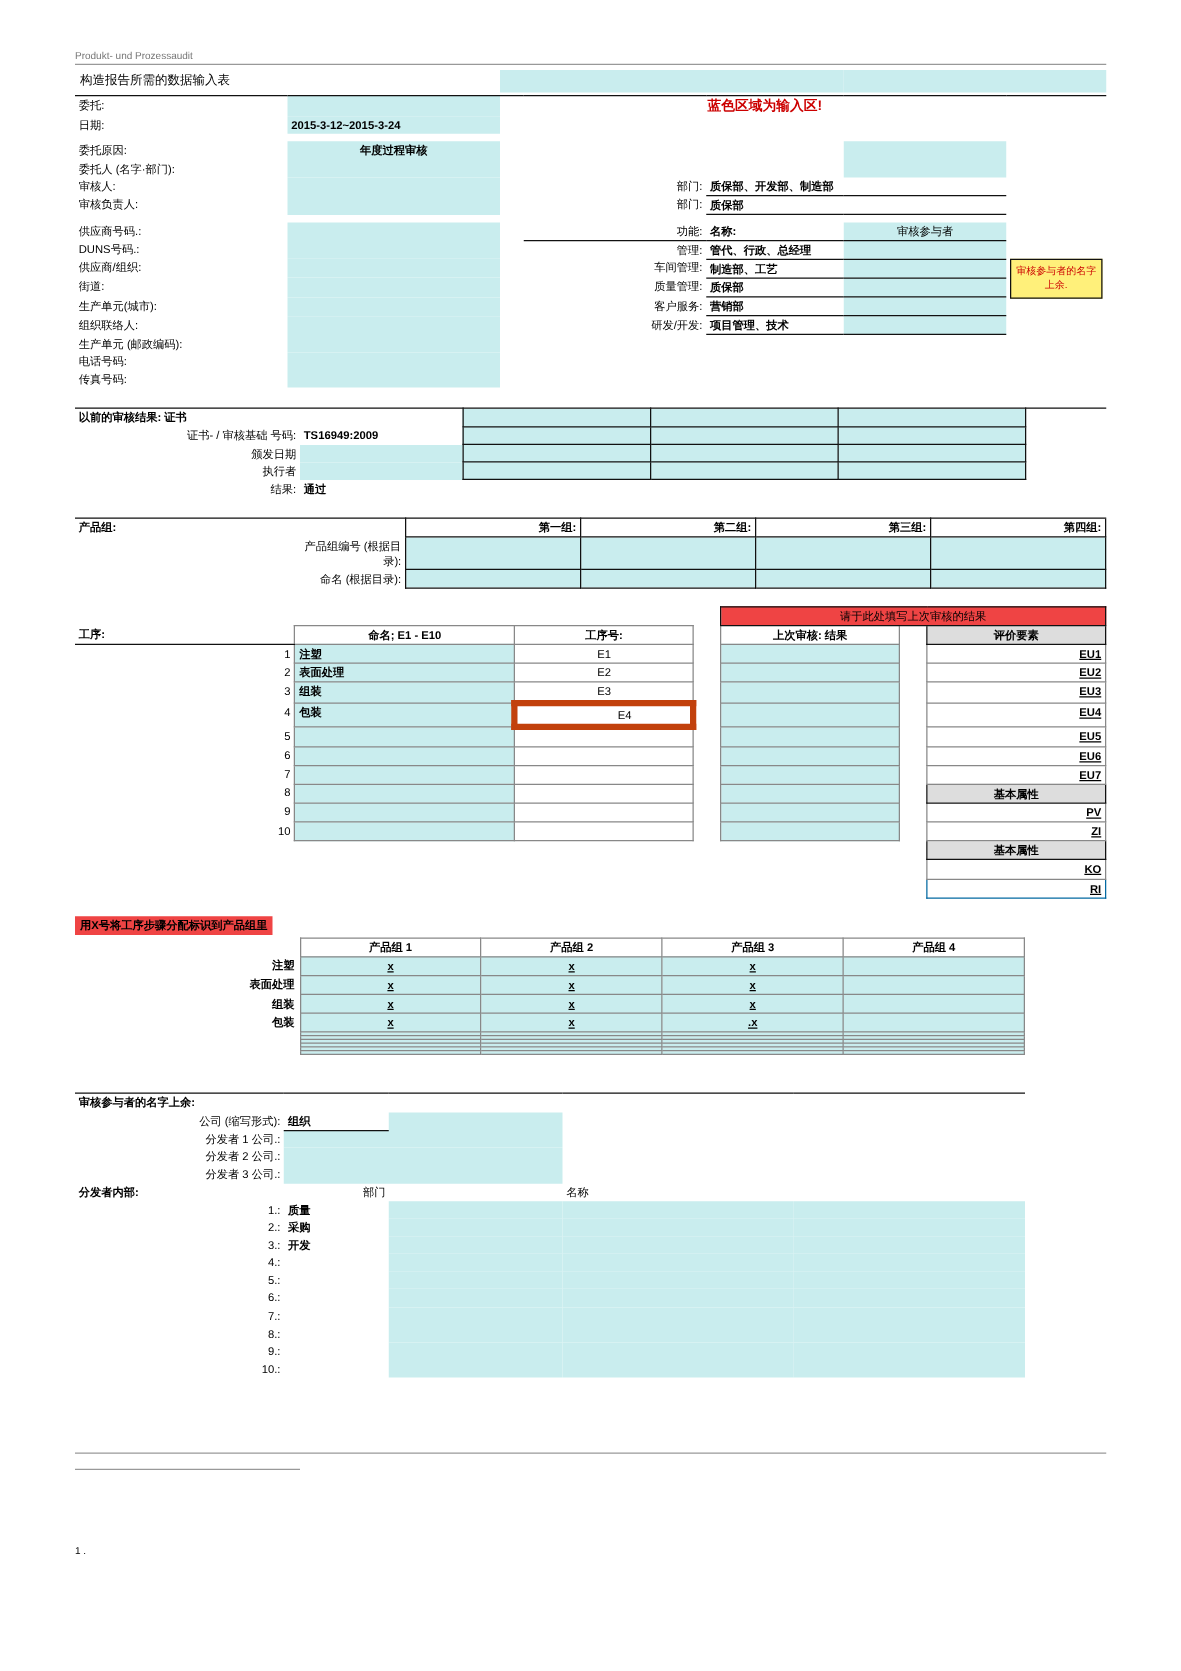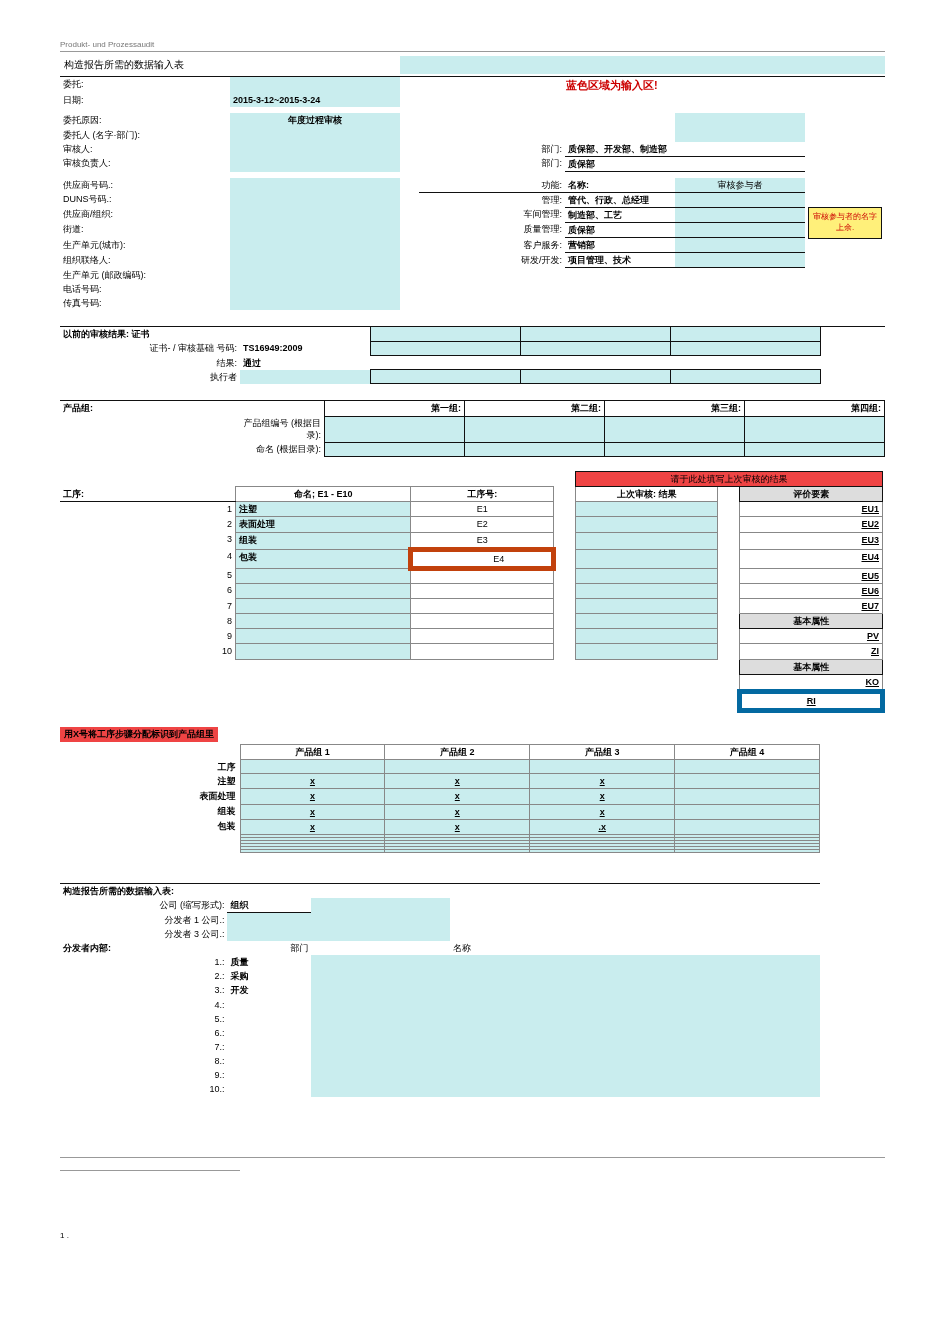--- a/index.html
+++ b/index.html
@@ -209,31 +209,39 @@
   </tr>
   <tr>
     <td class="tar" style="width:180px;">证书- / 审核基础 号码:</td>
     <td class="bold" style="width:130px;">TS16949:2009</td>
     <td class="cell-in box-outline"></td>
     <td class="cell-in box-outline"></td>
     <td class="cell-in box-outline"></td>
     <td></td>
   </tr>
   <tr>
+    <td class="tar">颁发日期</td>
+    <td class="cell-in"></td>
+    <td class="cell-in box-outline"></td>
+    <td class="cell-in box-outline"></td>
+    <td class="cell-in box-outline"></td>
+    <td></td>
+  </tr>
+  <tr>
+    <td class="tar">执行者</td>
+    <td class="cell-in"></td>
+    <td class="cell-in box-outline"></td>
+    <td class="cell-in box-outline"></td>
+    <td class="cell-in box-outline"></td>
+    <td></td>
+  </tr>
+  <tr>
     <td class="tar">结果:</td>
     <td class="bold">通过</td>
     <td colspan="4"></td>
-  </tr>
-  <tr>
-    <td class="tar">执行者</td>
-    <td class="cell-in"></td>
-    <td class="cell-in box-outline"></td>
-    <td class="cell-in box-outline"></td>
-    <td class="cell-in box-outline"></td>
-    <td></td>
   </tr>
 </tbody>
   </table>
 
 <div class="sec-gap"></div>
 
 
 <table style="width:100%;">
   <tbody>
       <tr>
@@ -383,45 +391,38 @@
     <td class="grey box-outline tac bold">基本属性</td>
   </tr>
   </tbody>
     <tbody id="proc-extra">
       <tr>
         <td colspan="6"></td>
         <td class="tar bold u" style="border:1px solid #888;">KO</td>
       </tr>
       <tr>
         <td colspan="6"></td>
-        <td class="tar bold u" style="border:5px solid #0369a1;text-align:center;">RI</td>
+        <td class="tar bold u" style="border:1px solid #0369a1;">RI</td>
       </tr>
     </tbody>
 </table>
 
 <div class="sec-gap"></div>
 
 
 <div class="yellow bold" style="display:inline-block; padding:1px 4px;">用X号将工序步骤分配标识到产品组里</div>
 <table class="ptab" style="width:760px; margin-top:2px;">
   <tbody>
       <tr>
     <td class="lab" style="width:180px;"></td>
     <td class="bold">产品组 1</td>
     <td class="bold">产品组 2</td>
     <td class="bold">产品组 3</td>
     <td class="bold">产品组 4</td>
   </tr>
-  <tr>
-    <td class="lab tar bold">工序</td>
-    <td class="cell-in"></td>
-        <td class="cell-in"></td>
-        <td class="cell-in"></td>
-        <td class="cell-in"></td>
-  </tr>
   </tbody>
     <tbody id="matrix-rows">
       <tr>
         <td class="lab tar bold">注塑</td>
         <td class="cell-in u bold">x</td>
         <td class="cell-in u bold">x</td>
         <td class="cell-in u bold">x</td>
         <td class="cell-in u bold"></td>
       </tr>
       <tr>
@@ -495,34 +496,39 @@
 <div class="sec-gap"></div>
 <div class="sec-gap"></div>
 
 
 <table class="distrib" style="width:760px;">
   <tbody>
       <tr>
         <td colspan="5" class="thin-b"></td>
       </tr>
   <tr>
-        <td class="bold" colspan="5">构造报告所需的数据输入表:</td>
+        <td class="bold" colspan="5">审核参与者的名字上余:</td>
       </tr>
   <tr>
     <td style="width:180px;" class="tar">公司 (缩写形式):</td>
     <td class="bold thin-b" style="width:90px;">组织</td>
     <td class="cell-in" style="width:150px;"></td>
     <td colspan="2"></td>
   </tr>
   <tr>
     <td class="tar">分发者 1 公司.:</td>
     <td class="cell-in" colspan="2"></td>
     <td colspan="2"></td>
   </tr>
   <tr>
+    <td class="tar">分发者 2 公司.:</td>
+    <td class="cell-in" colspan="2"></td>
+    <td colspan="2"></td>
+  </tr>
+  <tr>
     <td class="tar">分发者 3 公司.:</td>
     <td class="cell-in" colspan="2"></td>
     <td colspan="2"></td>
   </tr>
   <tr>
     <td class="bold">分发者内部:</td>
     <td class="tar">部门</td>
     <td></td>
     <td>名称</td>
     <td></td>

